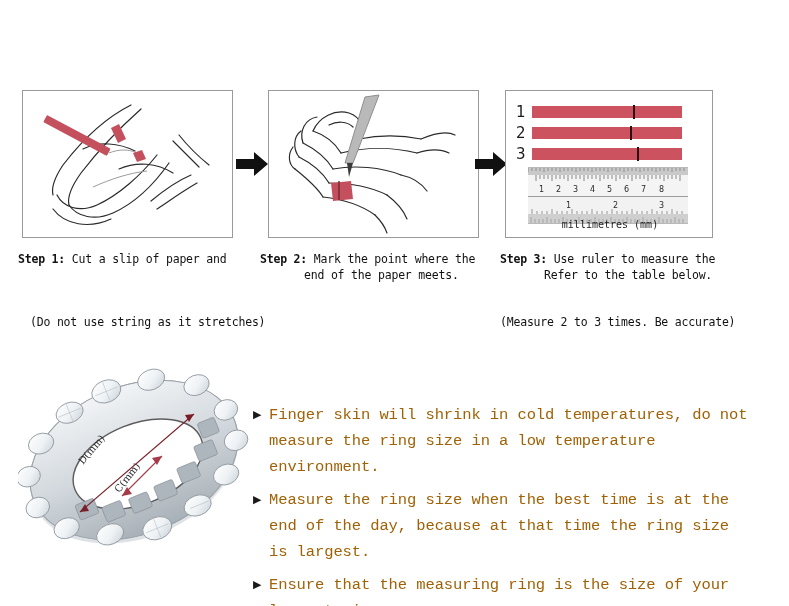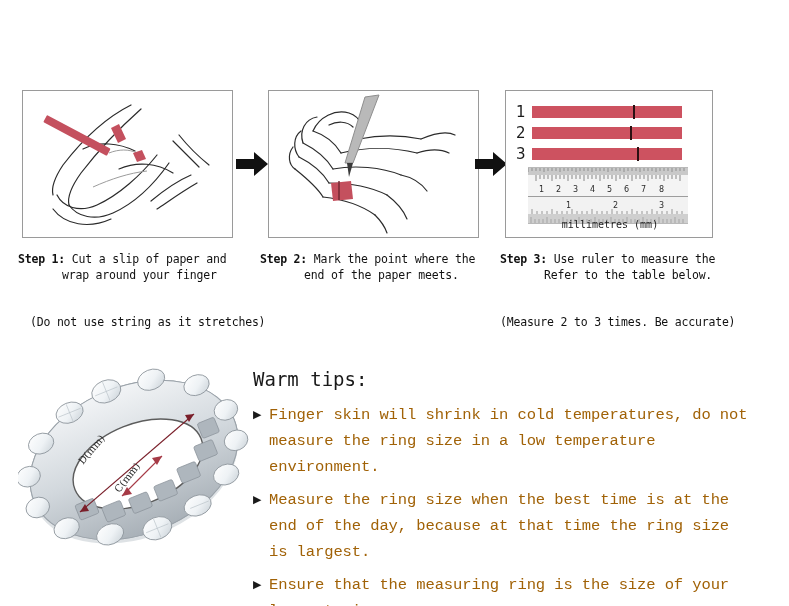--- a/index.html
+++ b/index.html
@@ -264,21 +264,20 @@
         </g>
       </svg>
     </div>
 
     <div class="mmlabel">millimetres (mm)</div>
   </div>
 
   <div class="caption" id="cap1">
     <b>Step 1:</b>
     <span>Cut a slip of paper and</span>
-    <span class="cap-indent">wrap around your finger</span>
   </div>
   <div class="note" id="note1">(Do not use string as it stretches)</div>
 
   <div class="caption" id="cap2">
     <b>Step 2:</b>
     <span>Mark the point where the</span>
     <span class="cap-indent">end of the paper meets.</span>
   </div>
 
   <div class="caption" id="cap3">
@@ -356,21 +355,20 @@
       <g stroke="#a63a46" stroke-width="1.1" fill="none">
         <path d="M104 144 L144 104"></path>
         <path d="M104 144 l10 -2 l-5 -7 z" fill="#a63a46" stroke="none"></path>
         <path d="M144 104 l-10 2 l5 7 z" fill="#a63a46" stroke="none"></path>
       </g>
     </svg>
     <span class="ring-label" id="dlabel" style="left:56px;top:92px;">D(mm)</span>
     <span class="ring-label" id="clabel" style="left:92px;top:120px;">C(mm)</span>
   </div>
 
-  <div class="tips-head">Warm tips:</div>
   <div class="tips">
     <div class="tip">
       <span class="bullet">▶</span>
       <span class="tiptext">Finger skin will shrink in cold temperatures, do not measure the ring size in a low temperature environment.</span>
     </div>
     <div class="tip">
       <span class="bullet">▶</span>
       <span class="tiptext">Measure the ring size when the best time is at the end of the day, because at that time the ring size is largest.</span>
     </div>
     <div class="tip">

